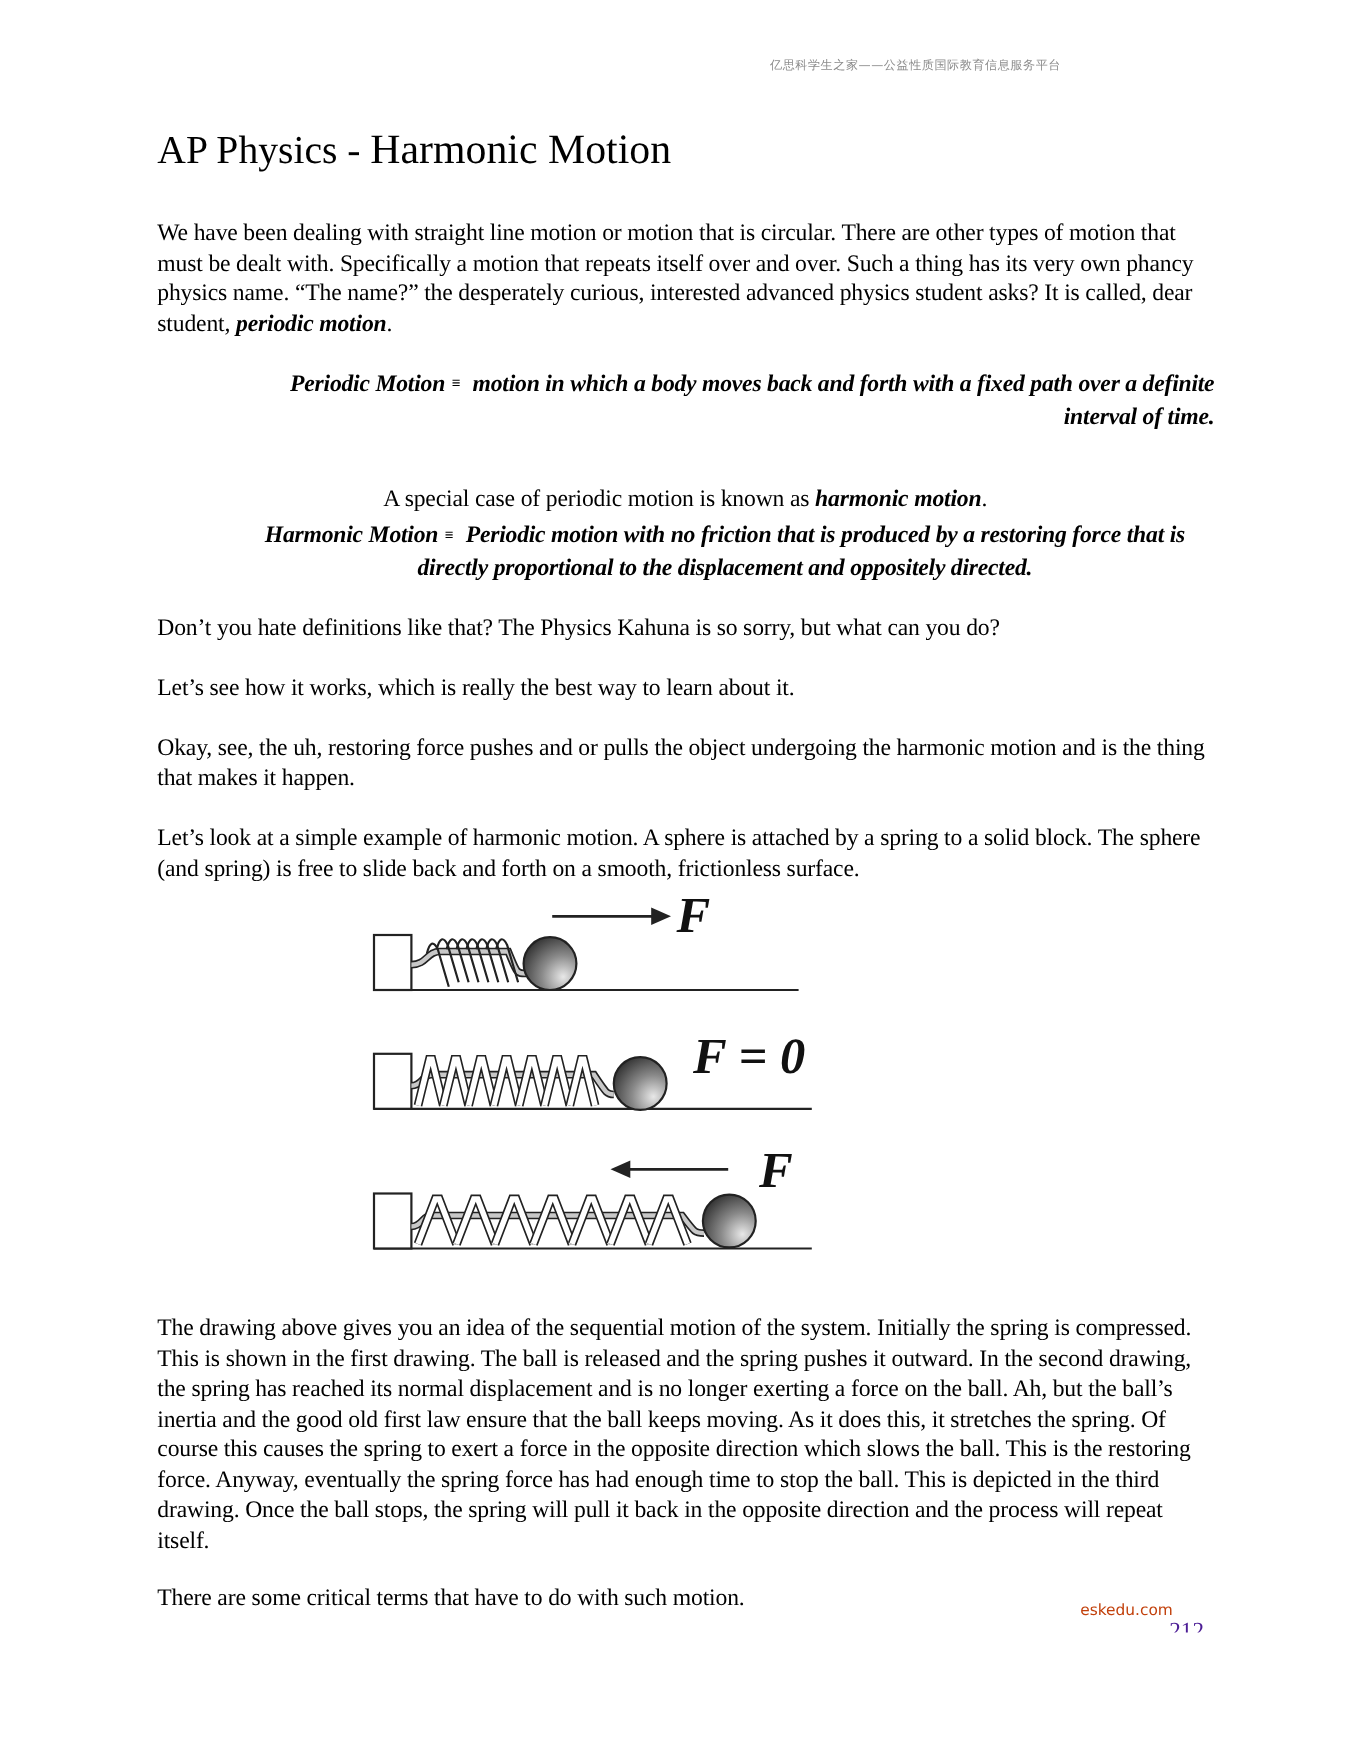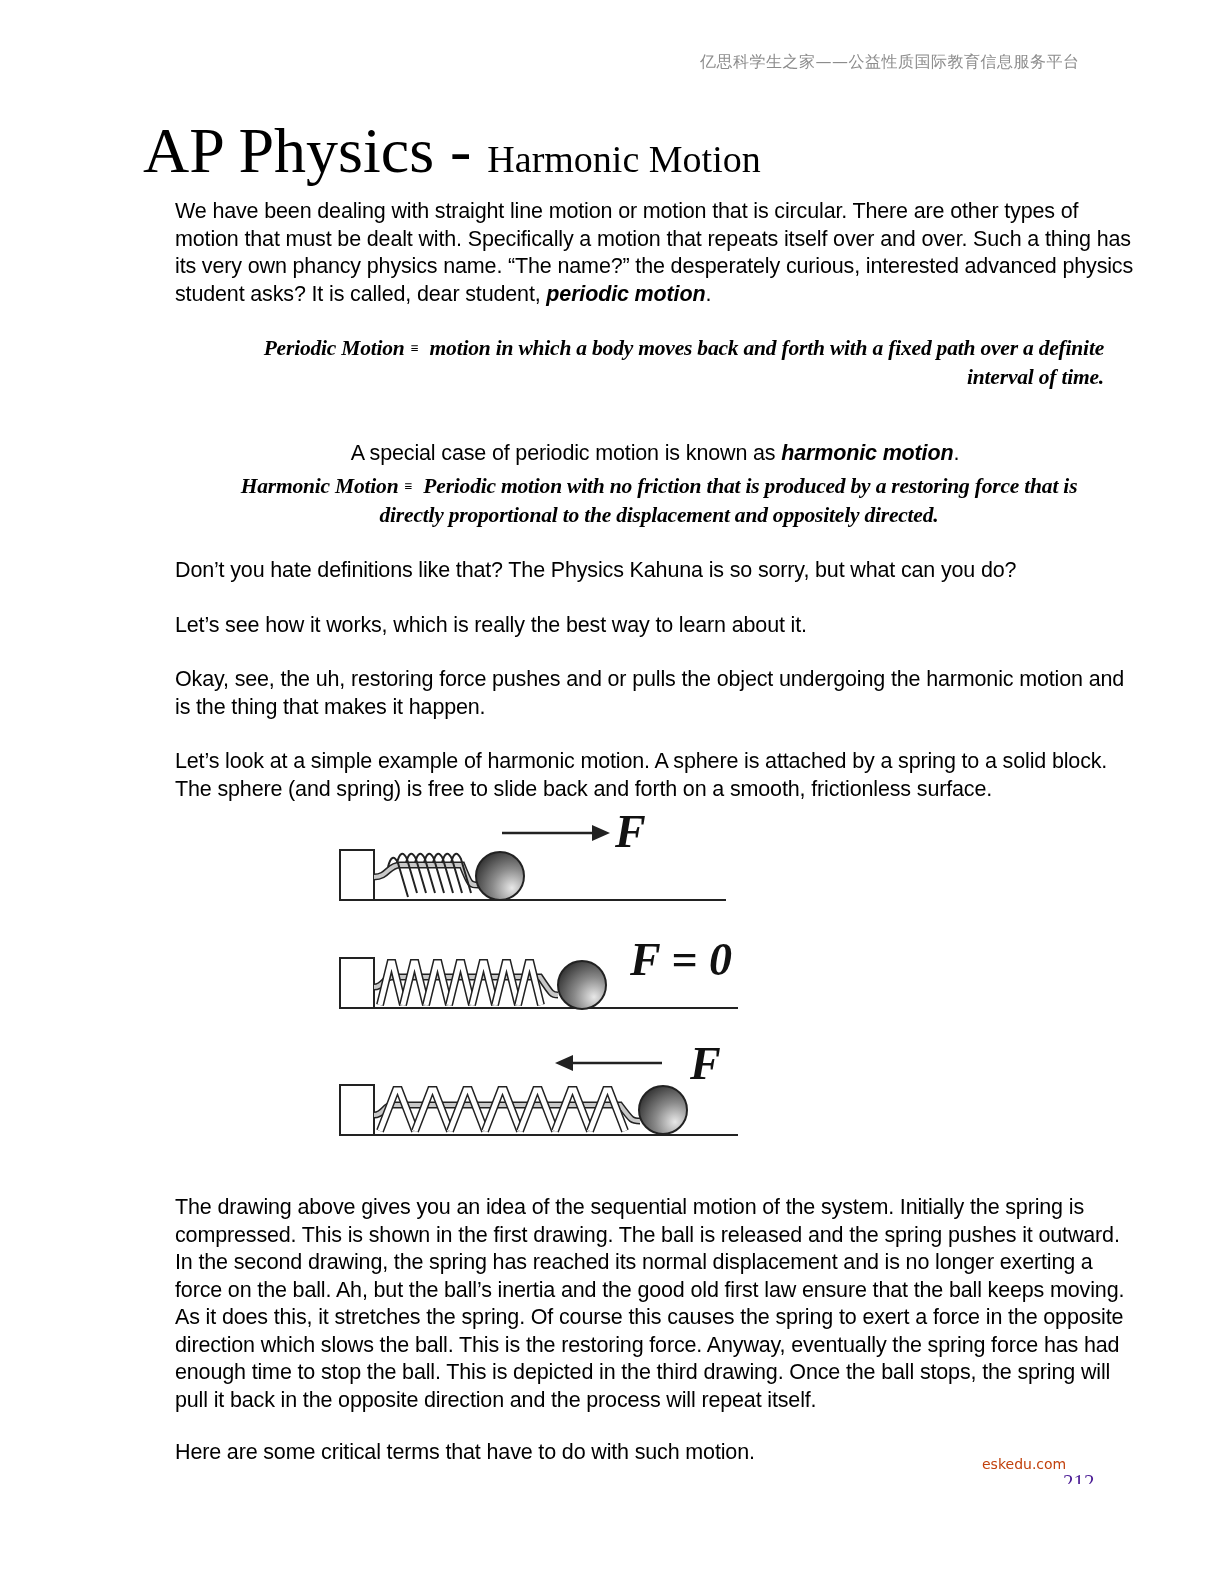--- a/index.html
+++ b/index.html
@@ -1,33 +1,32 @@
 <!DOCTYPE html>
 <html><head>
 <meta charset="utf-8">
 <style>
   html, body { margin: 0; padding: 0; background: #ffffff; }
   body { width: 1224px; height: 1584px; position: relative; overflow: hidden; color: #111; }
   .watermark-top {
     position: absolute; left: 700px; top: 52px; width: 380px;
-    font-family: "DejaVu Sans", sans-serif; font-size: 16px; color: #8c8c8c; letter-spacing: 0.5px;
+    font-family: "DejaVu Sans", sans-serif; font-size: 11px; color: #8c8c8c; letter-spacing: 0.5px;
   }
   .title {
     position: absolute; left: 143px; top: 114px;
     font-family: "Liberation Serif", "DejaVu Serif", serif; color: #000;
     white-space: nowrap;
   }
-  .title .main { font-size: 64px; }
+  .title .main { font-size: 36px; }
   .title .sub { font-size: 38px; }
   .para {
     position: absolute; left: 143px; width: 960px;
-    font-family: Liberation Sans, sans-serif;
+    font-family: Liberation Serif, serif;
     font-size: 21.5px; line-height: 27.5px; color: #000;
     letter-spacing: -0.15px;
-    margin-left: 32px;
   }
   .def {
     position: absolute; left: 214px; width: 890px;
     font-family: "Liberation Serif", "DejaVu Serif", serif;
     font-size: 21.5px; line-height: 29px; font-weight: bold; font-style: italic; color: #000;
     letter-spacing: -0.2px;
   }
   .bi { font-weight: bold; font-style: italic; }
   .equiv { font-size: 14px; font-style: normal; padding: 0 6px; vertical-align: 2px; }
   .diagram { position: absolute; left: 330px; top: 805px; width: 430px; height: 340px; }
@@ -156,16 +155,16 @@
       <line x1="240" y1="258" x2="332" y2="258" stroke="#222" stroke-width="2.5"></line>
       <polygon points="243,250 225,258 243,266" fill="#222"></polygon>
     </g>
   </svg>
   <div class="force-label" style="left:285px; top:0px;">F</div>
   <div class="force-label" style="left:300px; top:128px;">F = 0</div>
   <div class="force-label" style="left:360px; top:232px;">F</div>
 </div>
 
 <div class="para" style="top:1194px;">The drawing above gives you an idea of the sequential motion of the system.  Initially the spring is compressed.  This is shown in the first drawing.  The ball is released and the spring pushes it outward.  In the second drawing, the spring has reached its normal displacement and is no longer exerting a force on the ball.  Ah, but the ball’s inertia and the good old first law ensure that the ball keeps moving.  As it does this, it stretches the spring.  Of course this causes the spring to exert a force in the opposite direction which slows the ball. This is the restoring force.  Anyway, eventually the spring force has had enough time to stop the ball.  This is depicted in the third drawing.  Once the ball stops, the spring will pull it back in the opposite direction and the process will repeat itself.</div>
-<div class="para" style="top:1439px;">Here are some critical terms that have to do with such motion.</div>
+<div class="para" style="top:1439px;">There are some critical terms that have to do with such motion.</div>
 
 <div class="watermark-bottom">eskedu.com</div>
 <div class="page-number">212</div>
 
 </body></html>

